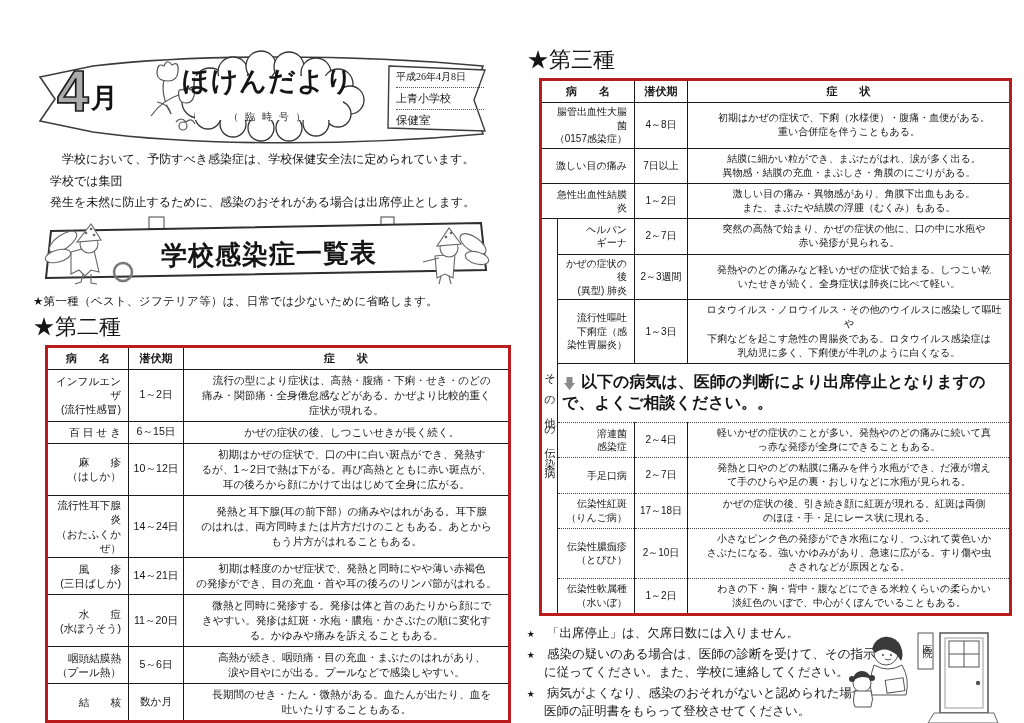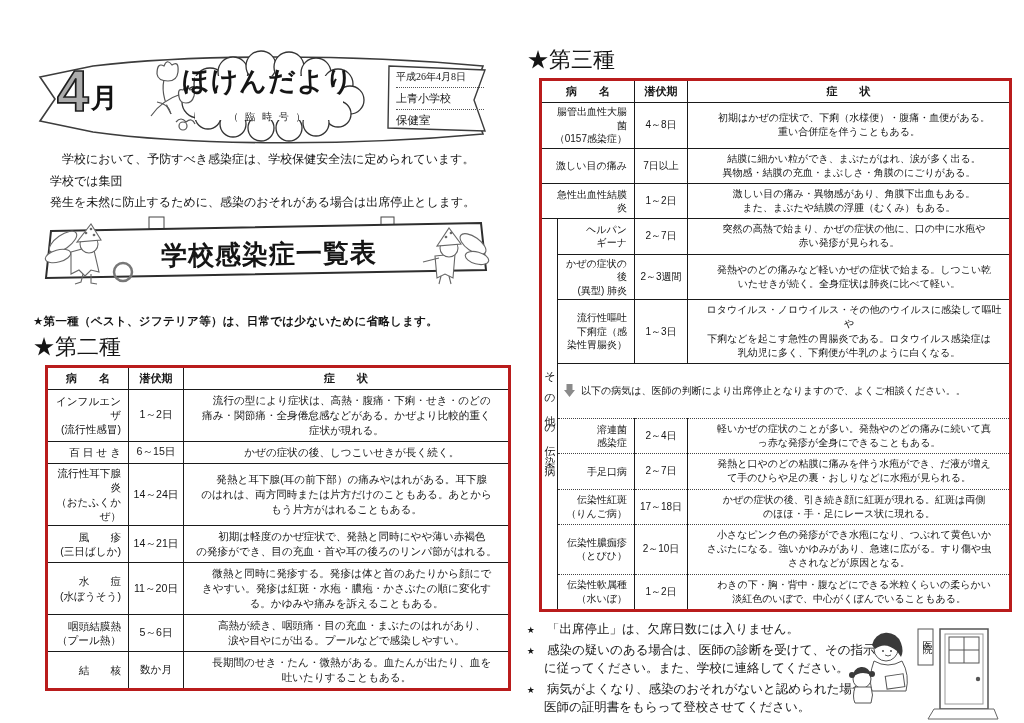--- a/index.html
+++ b/index.html
@@ -33,37 +33,37 @@
 
   .intro { margin:5px 17px 2px; font-family:"Liberation Serif","DejaVu Serif",serif;
     font-size:12px; line-height:1.8; white-space:pre-line; }
 
   
   .signboard { position:relative; height:74px; margin-top:1px; }
   .signboard svg { position:absolute; left:0; top:0; }
   .sign-title { position:absolute; left:98px; top:21px; width:276px; text-align:center;
     font-size:26px; font-weight:bold; letter-spacing:1px; transform:rotate(-0.8deg); white-space:nowrap; }
 
-  .type1-note { font-size:11.5px; font-weight:bold; margin-top:24px; letter-spacing:0.3px; }
+  .type1-note { font-size:11.5px; font-weight:normal; margin-top:4px; letter-spacing:0.3px; }
   .sec-heading { font-family:"Liberation Serif","DejaVu Serif",serif; font-size:22px;
     font-weight:normal; margin:3px 0 3px; }
 
   
   table.dtable { border-collapse:collapse; width:100%; table-layout:fixed;
     border:3px solid #b91c1c; background:#fff;margin-left:12px; }
   .dtable th, .dtable td { border:1px solid #1a1a1a; vertical-align:middle; }
   .dtable th { font-size:11px; font-weight:bold; padding:3px 0; }
   .t2 { font-size:10.6px; }
   .t3 { font-size:10px; }
   td.name { text-align:right; white-space:pre-line; line-height:1.35; padding:2px 7px; }
   td.inc  { text-align:center; white-space:pre-line; padding:2px 0; }
   td.sym  { text-align:center; white-space:pre-line; line-height:1.42; padding:3px 4px 3px 5px; }
   .t3 td.vcell { writing-mode:vertical-rl; text-align:center; letter-spacing:9px;
     font-size:11px; padding:4px 0; }
-  .t3 tr.arrow td { border-bottom:1px dotted #444; padding:20px 4px; font-size:10px; }
+  .t3 tr.arrow td { border-bottom:1px dotted #444; padding:8px 4px; font-size:16px;font-weight:bold; }
   .t3 tr.dot td { border-top:1px dotted #444; border-bottom:1px dotted #444; }
   .arrowcell svg { vertical-align:-3px; margin:0 6px 0 2px; }
 
   
   .footnotes { position:relative; margin-top:9px;
     font-family:Liberation Mono, monospace; font-size:12.5px; line-height:1.45; }
   .fnote { white-space:pre-line; padding-left:17px; text-indent:-17px; margin-bottom:3px; }
   .cert { font-family:"Liberation Serif","DejaVu Serif",serif; font-size:12px;
     white-space:pre-line; padding-left:26px; line-height:1.5; margin-top:1px; }
   .clinic { position:absolute; right:0; top:2px; width:158px; height:102px; }
@@ -177,20 +177,28 @@
 (流行性感冒)</td>
           <td class="inc">1～2日</td>
           <td class="sym">　流行の型により症状は、高熱・腹痛・下痢・せき・のどの
 痛み・関節痛・全身倦怠感などがある。かぜより比較的重く
 症状が現れる。</td>
         </tr>
       <tr>
           <td class="name">百 日 せ き</td>
           <td class="inc">6～15日</td>
           <td class="sym">　かぜの症状の後、しつこいせきが長く続く。</td>
+        </tr>
+      <tr>
+          <td class="name">麻　　疹
+（はしか）</td>
+          <td class="inc">10～12日</td>
+          <td class="sym">　初期はかぜの症状で、口の中に白い斑点ができ、発熱す
+るが、1～2日で熱は下がる。再び高熱とともに赤い斑点が、
+耳の後ろから顔にかけて出はじめて全身に広がる。</td>
         </tr>
       <tr>
           <td class="name">流行性耳下腺炎
 （おたふくかぜ）</td>
           <td class="inc">14～24日</td>
           <td class="sym">　発熱と耳下腺(耳の前下部）の痛みやはれがある。耳下腺
 のはれは、両方同時または片方だけのこともある。あとから
 もう片方がはれることもある。</td>
         </tr>
       <tr>

